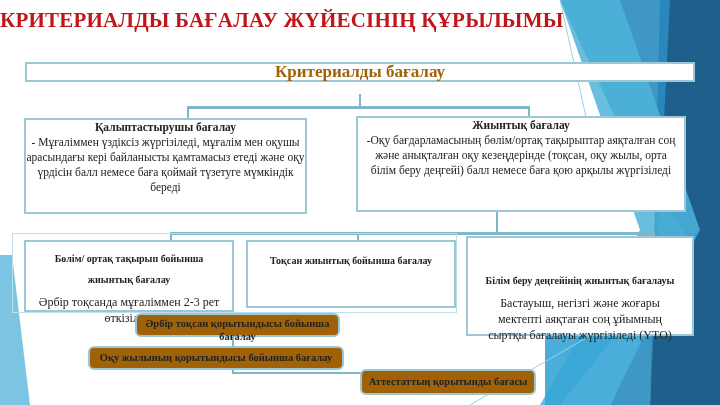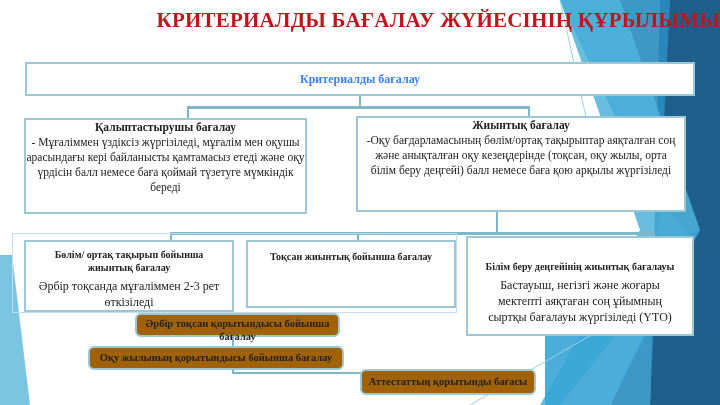--- a/index.html
+++ b/index.html
@@ -6,36 +6,36 @@
     html, body { width: 720px; height: 405px; overflow: hidden; }
     body {
       position: relative;
       background: #ffffff;
       font-family: "Liberation Serif", "DejaVu Serif", serif;
       color: #222;
     }
     .deco { position: absolute; }
     .title {
       position: absolute; left: 0; top: 8px; width: 720px;
-      text-align: right; color: #c0161b; font-weight: bold;
+      text-align: left; color: #c0161b; font-weight: bold;
       font-size: 21px; letter-spacing: 0.2px;
     }
     .box {
       position: absolute; background: #fff;
       border: 2px solid #9cc8d6;
       text-align: center;
     }
     .root {
-      left: 25px; top: 62px; width: 670px; height: 34px;
-      color: #3b82f6; font-weight: bold; font-size: 12px;
+      left: 25px; top: 62px; width: 670px; height: 20px;
+      color: #a16207; font-weight: bold; font-size: 17px;
       display: flex; align-items: center; justify-content: center;
     }
     .main-box { font-size: 11.5px; line-height: 15px; }
     .main-box .h { font-weight: bold; }
-    .sub-head { font-weight: bold; font-size: 10px; line-height: 13px; }
+    .sub-head { font-weight: bold; font-size: 10px; line-height: 21px; }
     .sub-text { font-size: 12px; line-height: 16px; margin-top: 4px; }
     .line { position: absolute; background: #7fb7c8; }
     .pill {
       position: absolute; background: #a16207;
       border: 2px solid #9cc8d6; border-radius: 6px;
       font-weight: bold; font-size: 10.5px; text-align: center;
       line-height: 13px;
     }
   </style>
 </head>
@@ -83,21 +83,21 @@
 
 <div class="box" style="left:24px;top:240px;width:210px;height:72px;padding-top:6px;">
   <div class="sub-head" style="padding:0 20px;">Бөлім/ ортақ тақырып бойынша жиынтық бағалау</div>
   <div class="sub-text" style="padding:0 10px;">Әрбір тоқсанда мұғаліммен 2-3 рет өткізіледі</div>
 </div>
 
 <div class="box" style="left:246px;top:240px;width:210px;height:68px;padding-top:8px;">
   <div class="sub-head">Тоқсан жиынтық бойынша бағалау</div>
 </div>
 
-<div class="box" style="left:466px;top:236px;width:228px;height:100px;padding-top:22px;">
+<div class="box" style="left:466px;top:236px;width:228px;height:100px;padding-top:32px;">
   <div class="sub-head">Білім беру деңгейінің жиынтық бағалауы</div>
   <div class="sub-text" style="padding:0 10px;">Бастауыш, негізгі және жоғары мектепті аяқтаған соң ұйымның сыртқы бағалауы жүргізіледі (ҮТО)</div>
 </div>
 
 <div class="pill" style="left:135px;top:313px;width:205px;height:24px;padding-top:2px;">
   <span>Әрбір тоқсан қорытындысы бойынша бағалау</span>
 </div>
 
 <div class="pill" style="left:88px;top:346px;width:256px;height:24px;line-height:20px;">
   <span>Оқу жылының қорытындысы бойынша бағалау</span>

